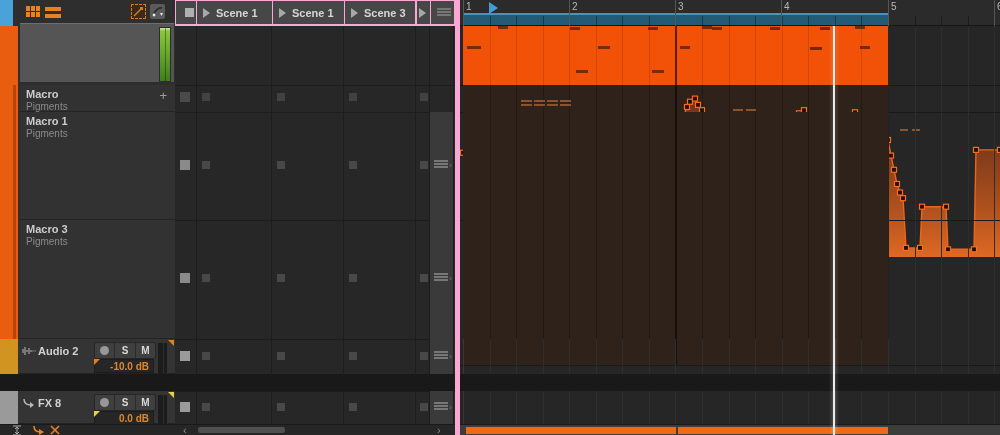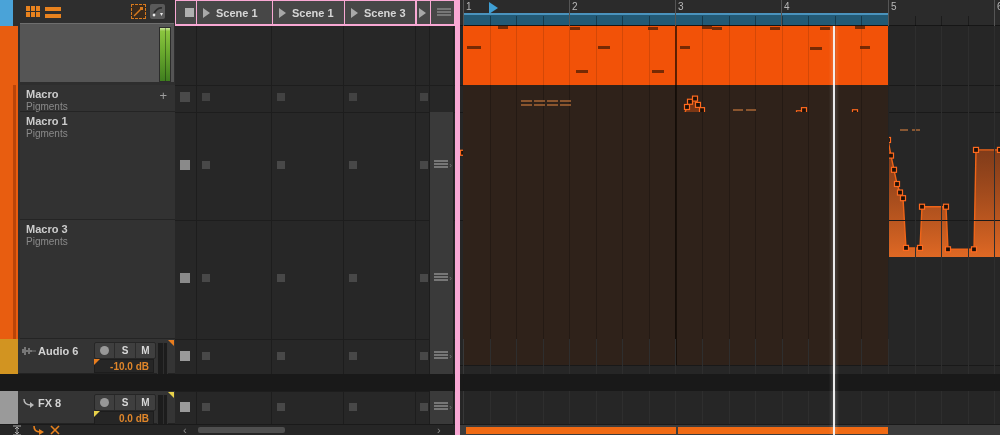--- a/index.html
+++ b/index.html
@@ -211,21 +211,21 @@
       <g stroke="#b9b9b9" stroke-width="1">
           <line x1="1" y1="3" x2="1" y2="7"></line>
           <line x1="3" y1="1" x2="3" y2="9"></line>
           <line x1="5" y1="4" x2="5" y2="6"></line>
           <line x1="7" y1="2" x2="7" y2="8"></line>
           <line x1="9" y1="4" x2="9" y2="6"></line>
           <line x1="11" y1="4.5" x2="11" y2="5.5"></line>
           <line x1="13" y1="4.5" x2="13" y2="5.5"></line>
         </g>
     </svg>
-    <div class="trk-name">Audio 6</div>
+    <div class="trk-name">Audio 2</div>
     <div class="btn-row">
       <div>
           <span class="rec-dot"></span>
         </div>
       <div>S</div>
       <div>M</div>
     </div>
     <div class="vol-box">-10.0 dB</div>
     <div class="fold" style="left:76px;top:20px;"></div>
     <div class="trk-meter">

